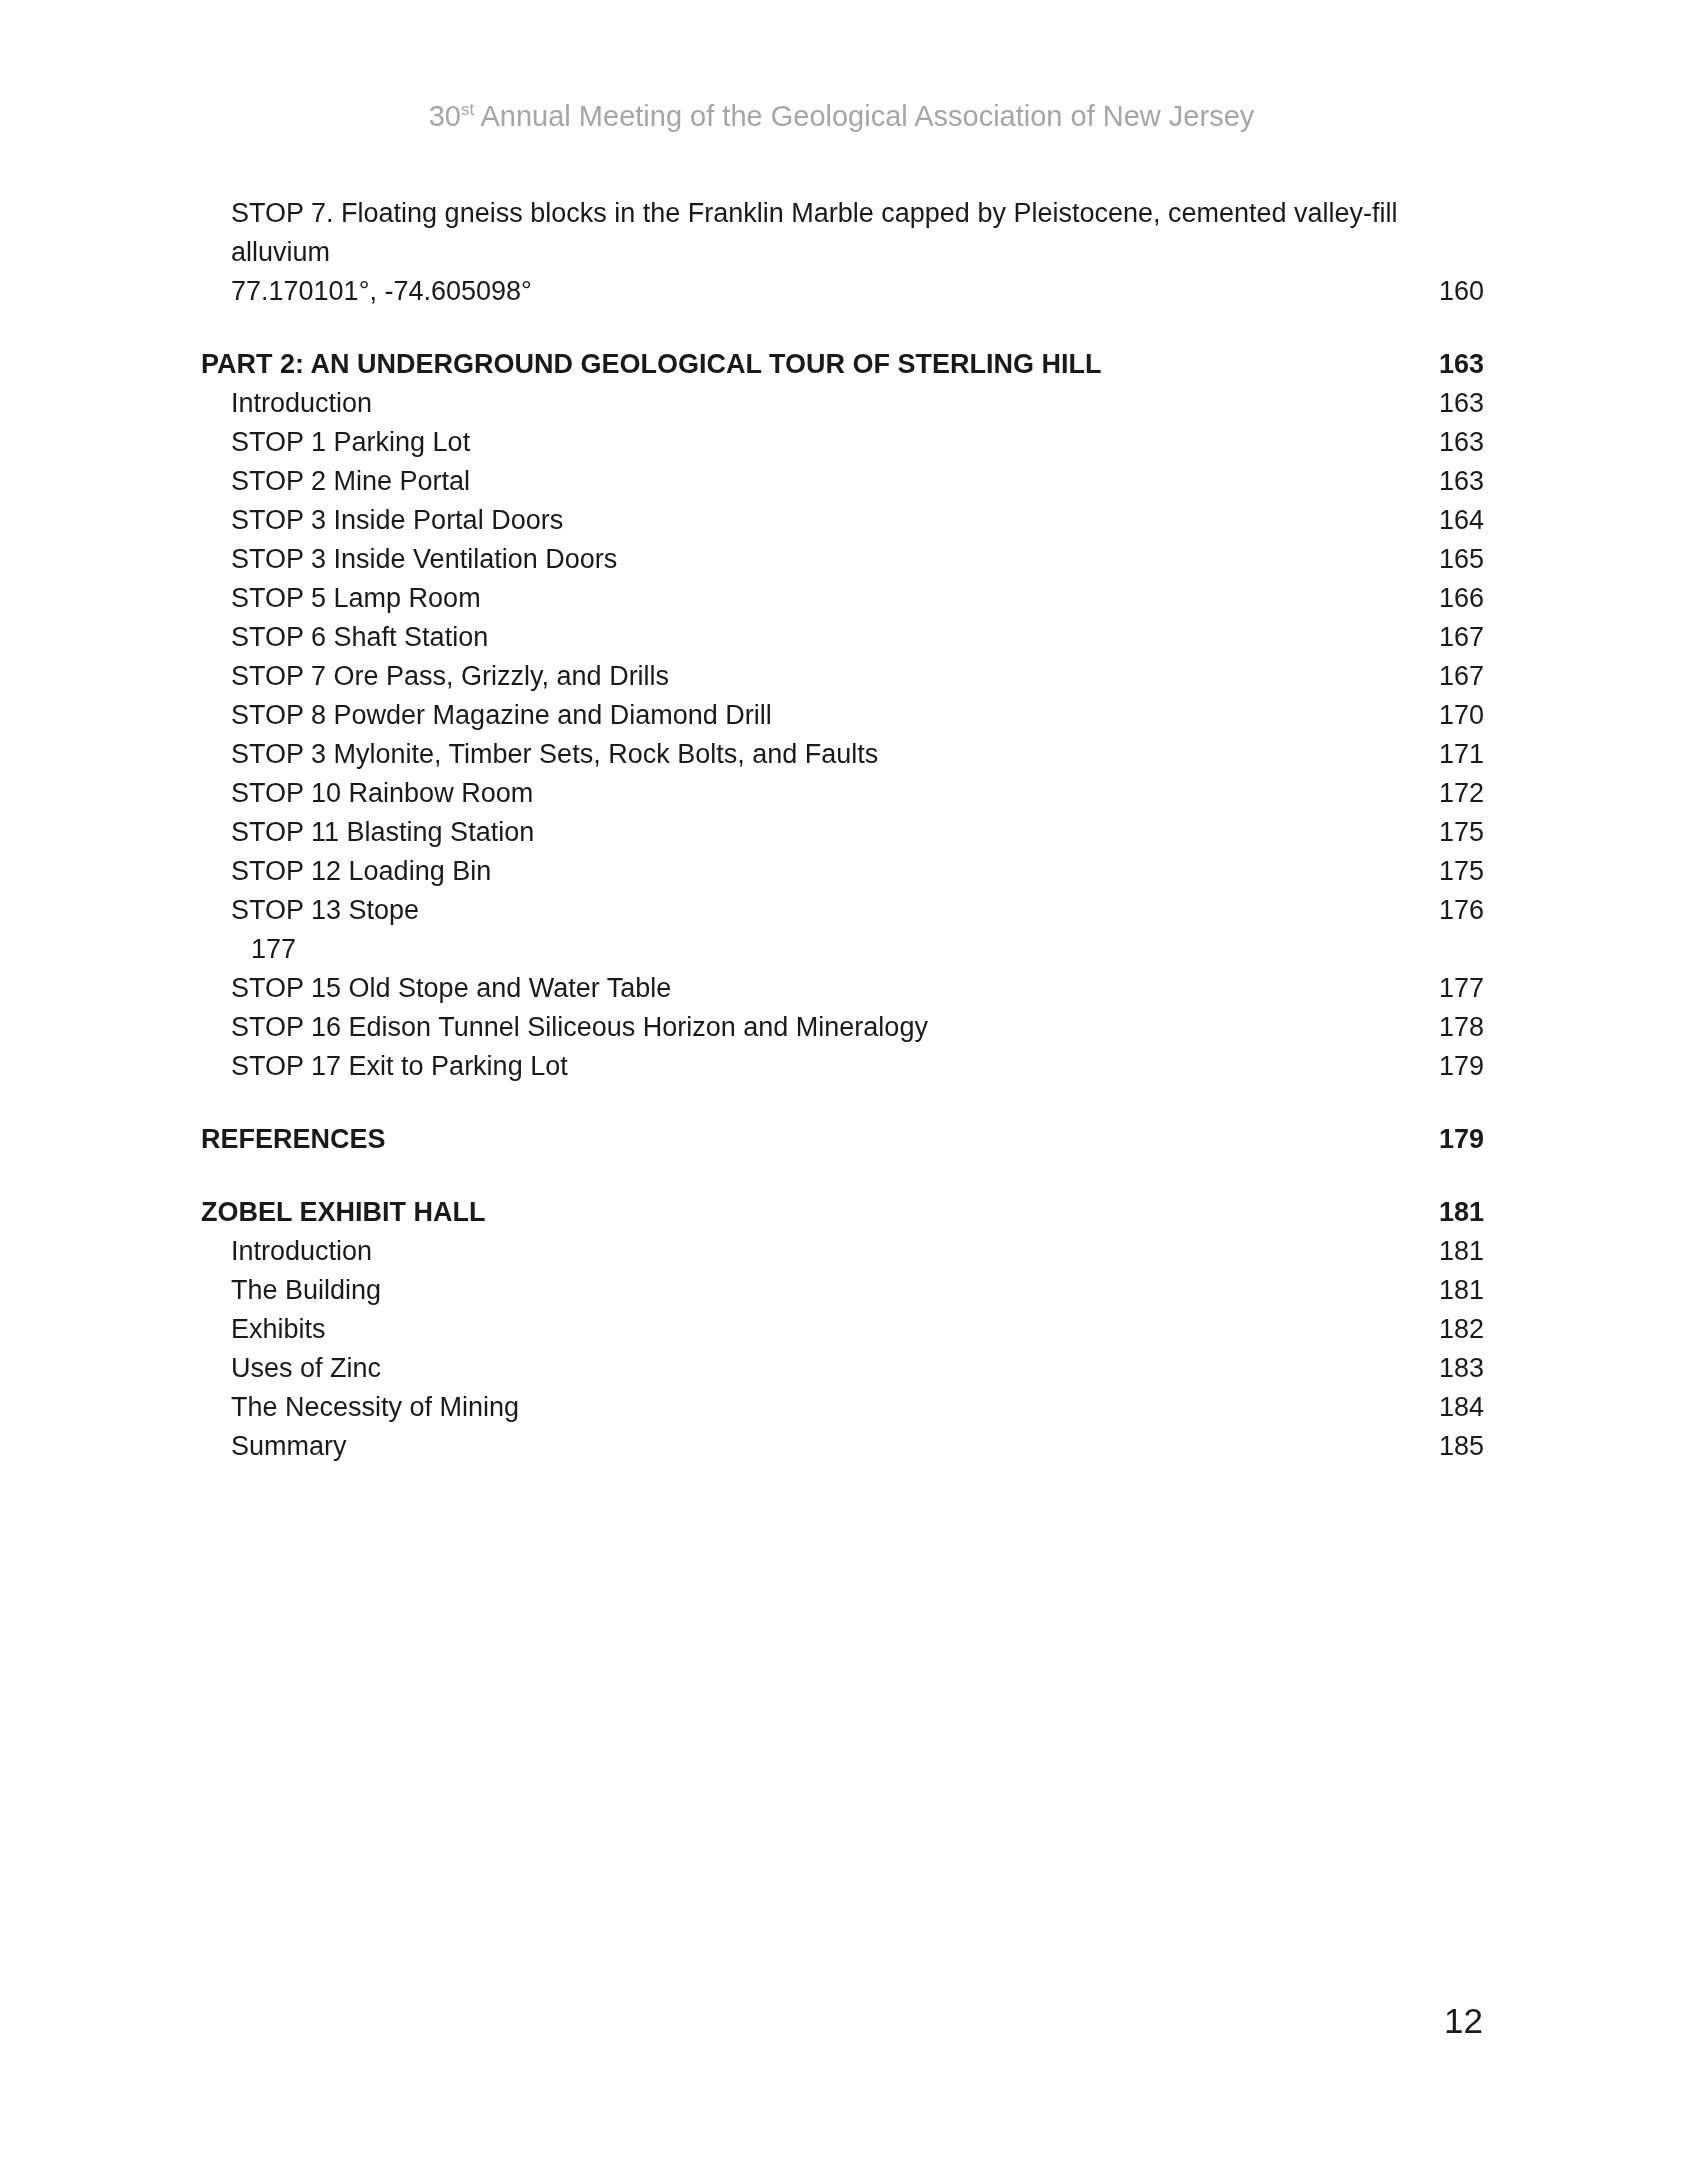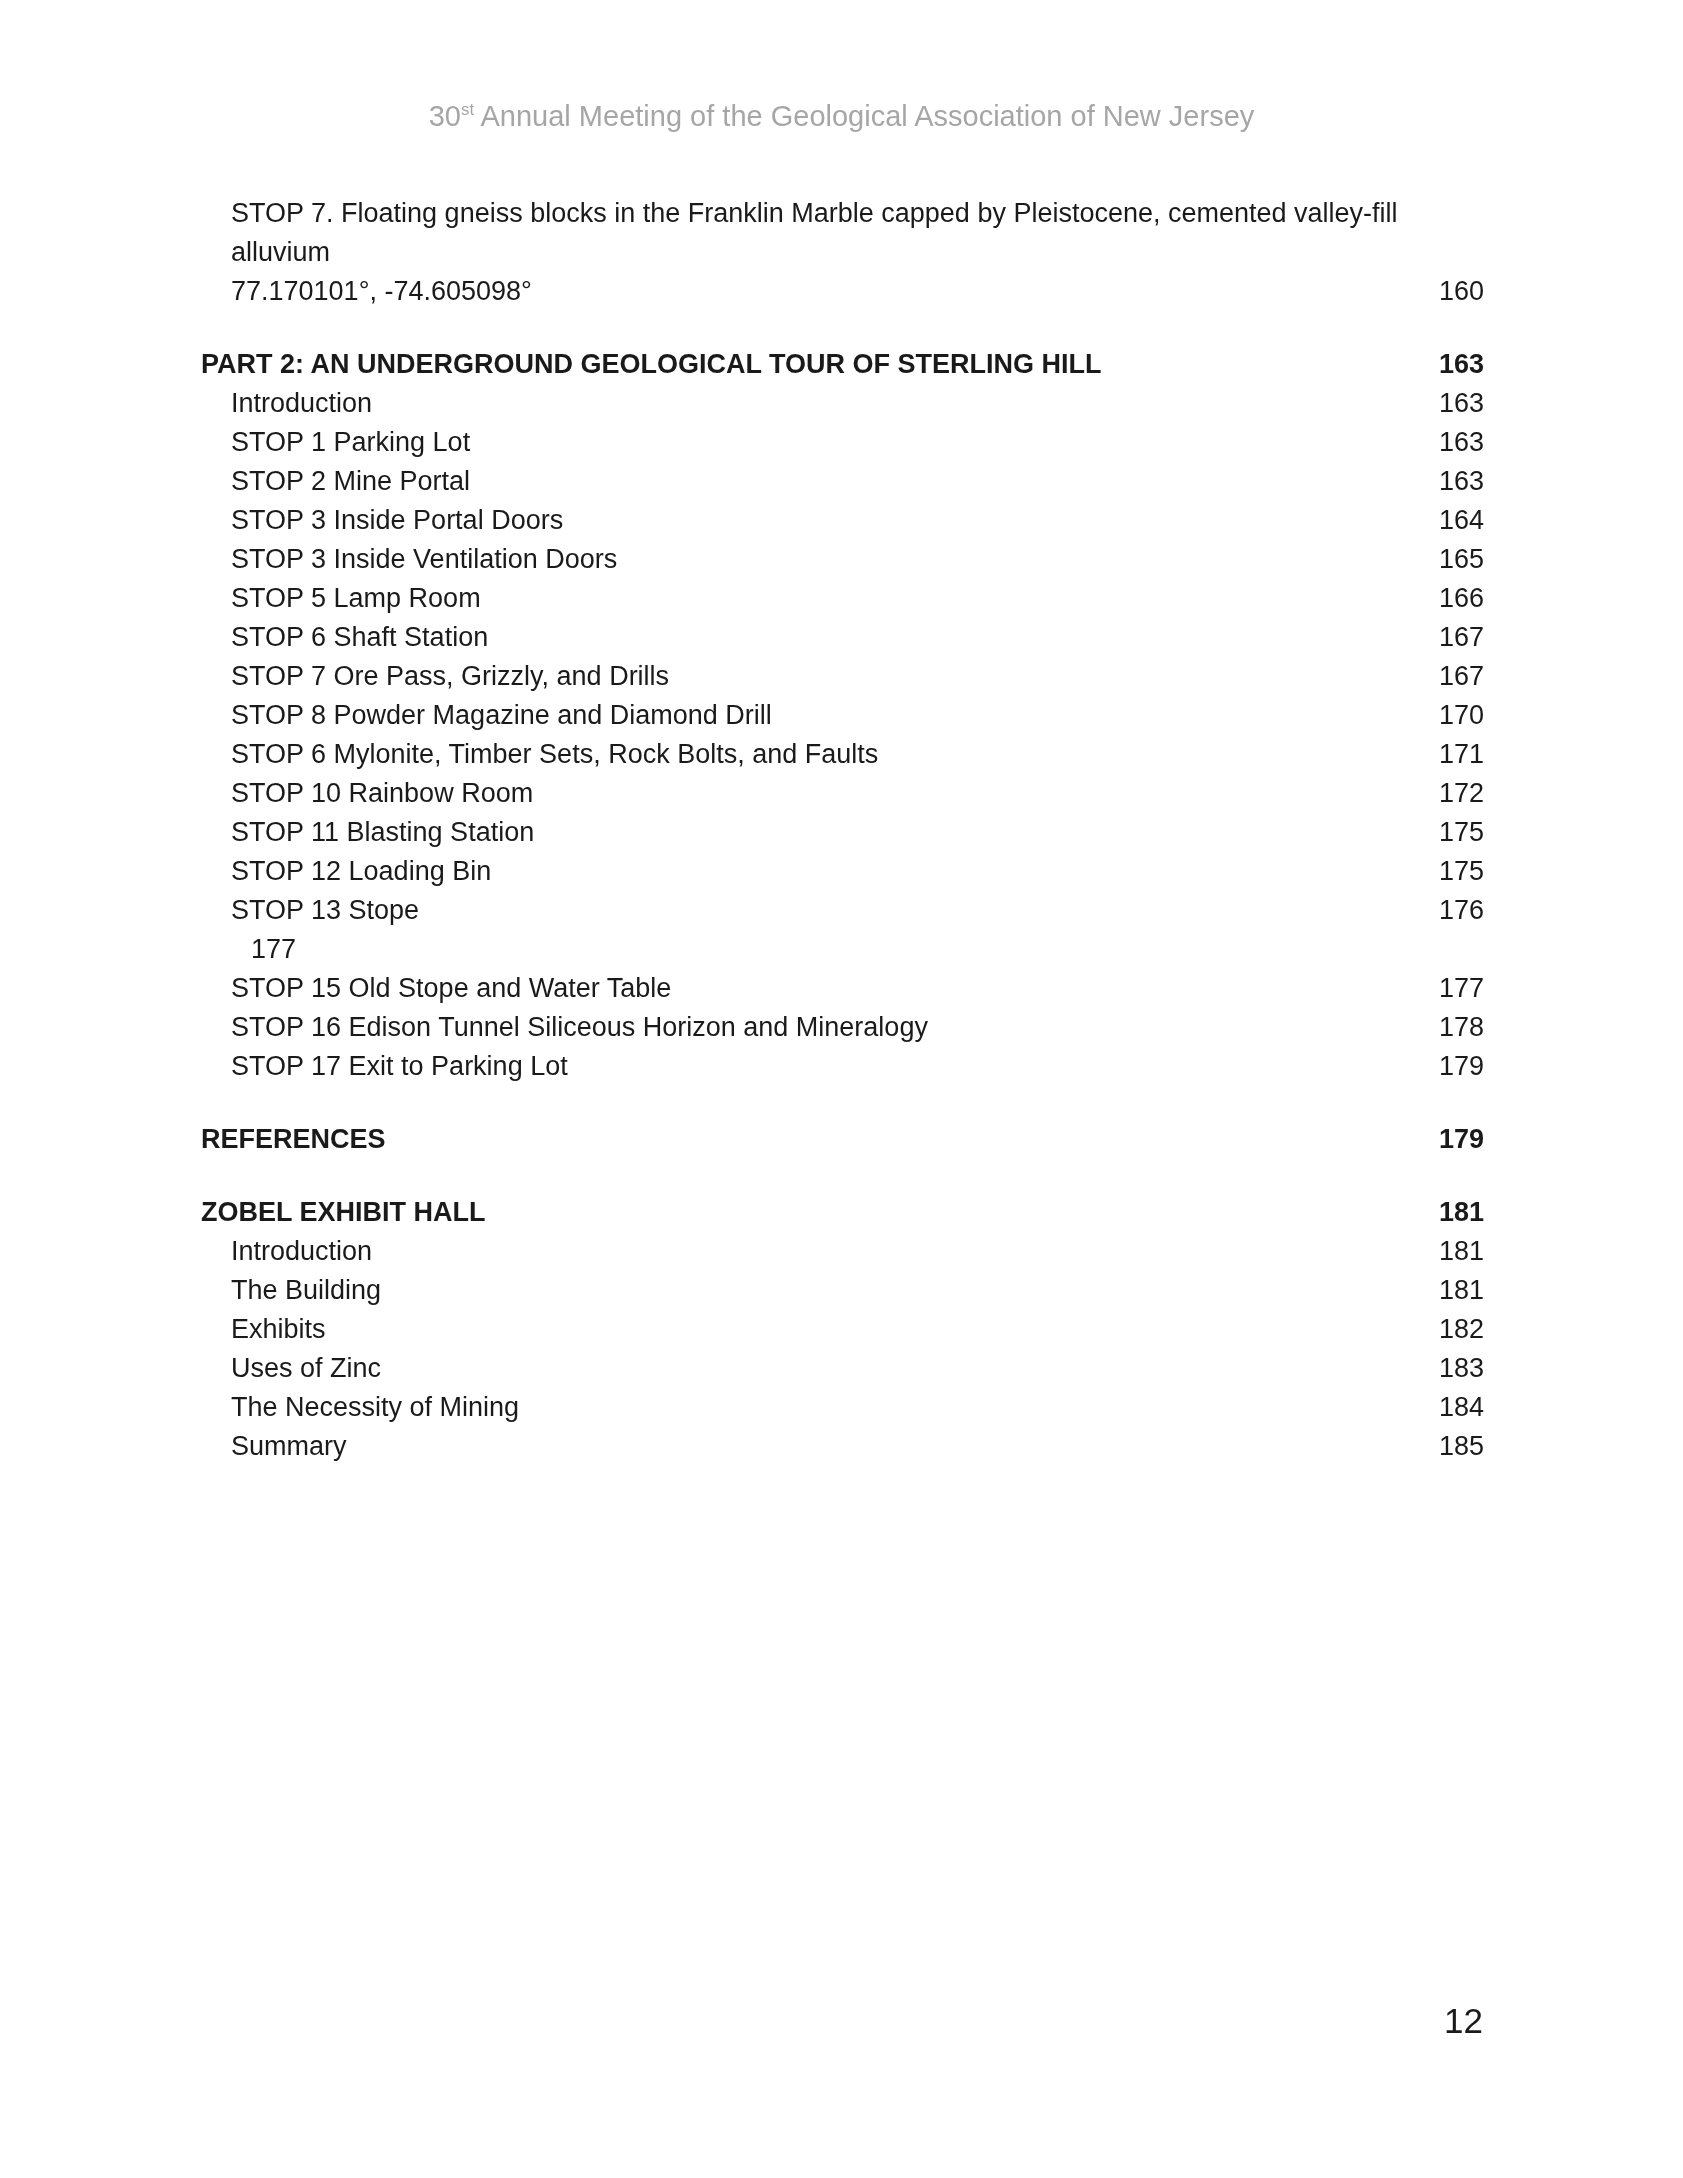--- a/index.html
+++ b/index.html
@@ -110,21 +110,21 @@
   </div>
       <div class="toc-row level-1">
     <span class="toc-label">STOP 7 Ore Pass, Grizzly, and Drills</span>
     <span class="toc-page">167</span>
   </div>
       <div class="toc-row level-1">
     <span class="toc-label">STOP 8 Powder Magazine and Diamond Drill</span>
     <span class="toc-page">170</span>
   </div>
       <div class="toc-row level-1">
-    <span class="toc-label">STOP 6 Mylonite, Timber Sets, Rock Bolts, and Faults</span>
+    <span class="toc-label">STOP 3 Mylonite, Timber Sets, Rock Bolts, and Faults</span>
     <span class="toc-page">171</span>
   </div>
       <div class="toc-row level-1">
     <span class="toc-label">STOP 10 Rainbow Room</span>
     <span class="toc-page">172</span>
   </div>
       <div class="toc-row level-1">
     <span class="toc-label">STOP 11 Blasting Station</span>
     <span class="toc-page">175</span>
   </div>

